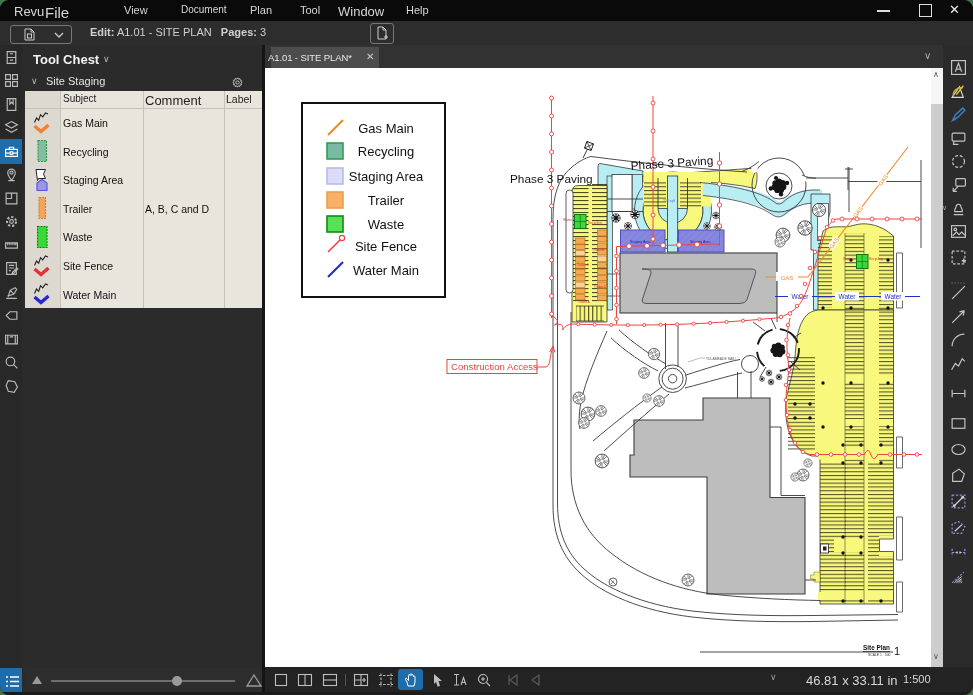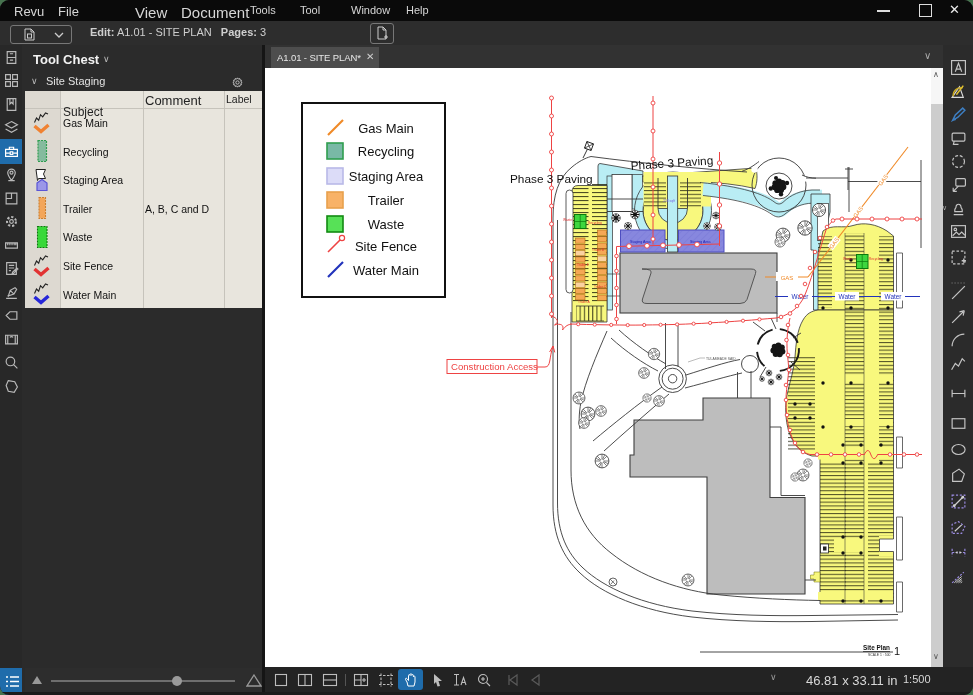--- a/index.html
+++ b/index.html
@@ -1,26 +1,26 @@
 <!DOCTYPE html>
 <html><head><meta charset="utf-8"><style>
 html,body{margin:0;padding:0;width:973px;height:695px;background:#47734f;font-family:"Liberation Sans",sans-serif;-webkit-font-smoothing:antialiased}
 #win{position:absolute;left:0;top:0;width:973px;height:695px;border-radius:9px;overflow:hidden;background:#2b2b2b}
 .t{position:absolute;white-space:nowrap}
 </style></head><body>
 <div id="win">
   <div style="position:absolute;left:0;top:0;width:973px;height:21px;background:#0a0a0a"></div>
   <div class="t" style="left:14px;top:4px;font-size:13px;color:#d6d6d6">Revu</div>
-  <div class="t" style="left:58px;top:4px;font-size:13px;color:#d6d6d6">File</div>
+  <div class="t" style="left:45px;top:4px;font-size:15px;color:#d6d6d6">File</div>
   <div class="t" style="left:97px;top:20px;font-size:15px;color:#d6d6d6">Edit</div>
-  <div class="t" style="left:135px;top:4px;font-size:15px;color:#d6d6d6">View</div>
-  <div class="t" style="left:181px;top:4px;font-size:15px;color:#d6d6d6">Document</div>
-  <div class="t" style="left:250px;top:4px;font-size:11px;color:#d6d6d6">Tools</div>
+  <div class="t" style="left:124px;top:4px;font-size:11px;color:#d6d6d6">View</div>
+  <div class="t" style="left:181px;top:4px;font-size:10px;color:#d6d6d6">Document</div>
+  <div class="t" style="left:250px;top:4px;font-size:11px;color:#d6d6d6">Plan</div>
   <div class="t" style="left:300px;top:4px;font-size:11px;color:#d6d6d6">Tool</div>
-  <div class="t" style="left:351px;top:4px;font-size:11px;color:#d6d6d6">Window</div>
+  <div class="t" style="left:338px;top:4px;font-size:13px;color:#d6d6d6">Window</div>
   <div class="t" style="left:406px;top:4px;font-size:11px;color:#d6d6d6">Help</div>
   <div style="position:absolute;left:877px;top:10px;width:13px;height:1.5px;background:#ddd"></div>
   <div style="position:absolute;left:919px;top:4px;width:11px;height:11px;border:1.5px solid #ddd"></div>
   <div class="t" style="left:949px;top:2px;font-size:13px;color:#eee">✕</div>
 
   <div style="position:absolute;left:0;top:21px;width:973px;height:24px;background:#2d2d2d;border-bottom:1px solid #1c1c1c"></div>
   <div style="position:absolute;left:10px;top:24.5px;width:60px;height:17px;border:1px solid #777;border-radius:3px">
     <svg width="60" height="17" fill="none" stroke="#ccc" stroke-width="1">
         <path d="M14,3 h6 l3,3 v8 h-9 Z M20,3 v3 h3"></path>
         <rect x="16.5" y="8" width="4" height="4"></rect>
@@ -95,21 +95,21 @@
   <div style="position:absolute;left:231px;top:75px"><svg width="13" height="13" viewBox="0 0 14 14" fill="none" stroke="#c8c8c8">
         <path d="M7,2 l0.9,1.3 1.5,-0.6 0.3,1.6 1.6,0.3 -0.6,1.5 1.3,0.9 -1.3,0.9 0.6,1.5 -1.6,0.3 -0.3,1.6 -1.5,-0.6 -0.9,1.3 -0.9,-1.3 -1.5,0.6 -0.3,-1.6 -1.6,-0.3 0.6,-1.5 -1.3,-0.9 1.3,-0.9 -0.6,-1.5 1.6,-0.3 0.3,-1.6 1.5,0.6 Z" stroke-width="1"></path>
         <circle cx="7" cy="7" r="1.8" stroke-width="1"></circle>
       </svg></div>
   <div style="position:absolute;left:25px;top:91px;width:237px;height:217px;background:#e8e5dd">
       <div style="position:absolute;left:0;top:0;width:35px;height:217px;background:#ddd9d1"></div>
       <div style="position:absolute;left:35px;top:0;width:1px;height:217px;background:#c6c3bb"></div>
       <div style="position:absolute;left:118px;top:0;width:1px;height:217px;background:#c6c3bb"></div>
       <div style="position:absolute;left:199px;top:0;width:1px;height:217px;background:#c6c3bb"></div>
       <div style="position:absolute;left:0;top:16.5px;width:237px;height:1px;background:#c6c3bb"></div>
-      <div style="position:absolute;left:38px;top:14px;font-size:12px;color:#222">Subject</div>
+      <div style="position:absolute;left:38px;top:2px;font-size:10px;color:#222">Subject</div>
       <div style="position:absolute;left:120px;top:2px;font-size:13px;color:#222">Comment</div>
       <div style="position:absolute;left:201px;top:2px;font-size:10.5px;color:#222">Label</div>
       <div style="position:absolute;left:7px;top:19.5px;width:20px;height:24px"><svg width="20" height="24" viewBox="0 0 20 24" fill="none">
           <path d="M2.5,11.5 l2,-4.5 2.2,2.2 1.8,-5.5 2.2,2.2 2.8,-4 2.5,1.2" stroke="#222" stroke-width="1.1"></path>
           <path d="M2.5,15 l6.5,5.5 7.5,-6.5" stroke="#f08232" stroke-width="3.4"></path>
         </svg></div>
       <div style="position:absolute;left:38px;top:26.0px;font-size:10.5px;color:#111">Gas Main</div>
       <div style="position:absolute;left:7px;top:48.1px;width:20px;height:24px"><svg width="20" height="24">
           <rect x="6" y="1.5" width="8.5" height="21" fill="#85bb9e" stroke="#2f9e4f" stroke-width="1.2" stroke-dasharray="2 1"></rect>
         </svg></div>
@@ -146,21 +146,21 @@
   <div style="position:absolute;left:172px;top:676px;width:10px;height:10px;border-radius:50%;background:#9a9a9a"></div>
   <div style="position:absolute;left:246px;top:674px;width:0;height:0;border-left:7px solid transparent;border-right:7px solid transparent;border-bottom:11px solid #2d2d2d;box-shadow:none;border-bottom-color:#2d2d2d"></div>
   <div style="position:absolute;left:246px;top:674px"><svg width="16" height="14">
         <path d="M8,1 L15,12 H1 Z" fill="none" stroke="#999" stroke-width="1.3"></path>
       </svg></div>
 
   <div style="position:absolute;left:262px;top:45px;width:3px;bottom:0;background:#151515"></div>
 
   <div style="position:absolute;left:265px;top:45px;right:30px;height:23px;background:#323232"></div>
   <div style="position:absolute;left:271px;top:47px;width:108px;height:21px;background:#4d4d4d"></div>
-  <div class="t" style="left:277px;top:52px;font-size:9.5px;letter-spacing:-0.1px;color:#e8e8e8">A1.01 - SITE PLAN*</div>
+  <div class="t" style="left:268px;top:52px;font-size:9.5px;letter-spacing:-0.1px;color:#e8e8e8">A1.01 - SITE PLAN*</div>
   <div class="t" style="left:366px;top:50.5px;font-size:10px;color:#cfcfcf">✕</div>
   <div class="t" style="left:924px;top:50px;font-size:10px;color:#aaa">∨</div>
 
   <div style="position:absolute;left:265px;top:68px;width:666px;height:599px;background:#fff;overflow:hidden">
       <svg width="666" height="599" viewBox="265 68 666 599" style="position:absolute;left:0;top:0" font-family="&quot;Liberation Sans&quot;,sans-serif">
         <defs>
 <pattern id="ph" width="6" height="4" patternUnits="userSpaceOnUse">
   <path d="M0,0.6 H6" stroke="#25250f" stroke-width="0.9"></path>
 </pattern>
 <pattern id="ph2" width="6" height="3.8" patternUnits="userSpaceOnUse">

